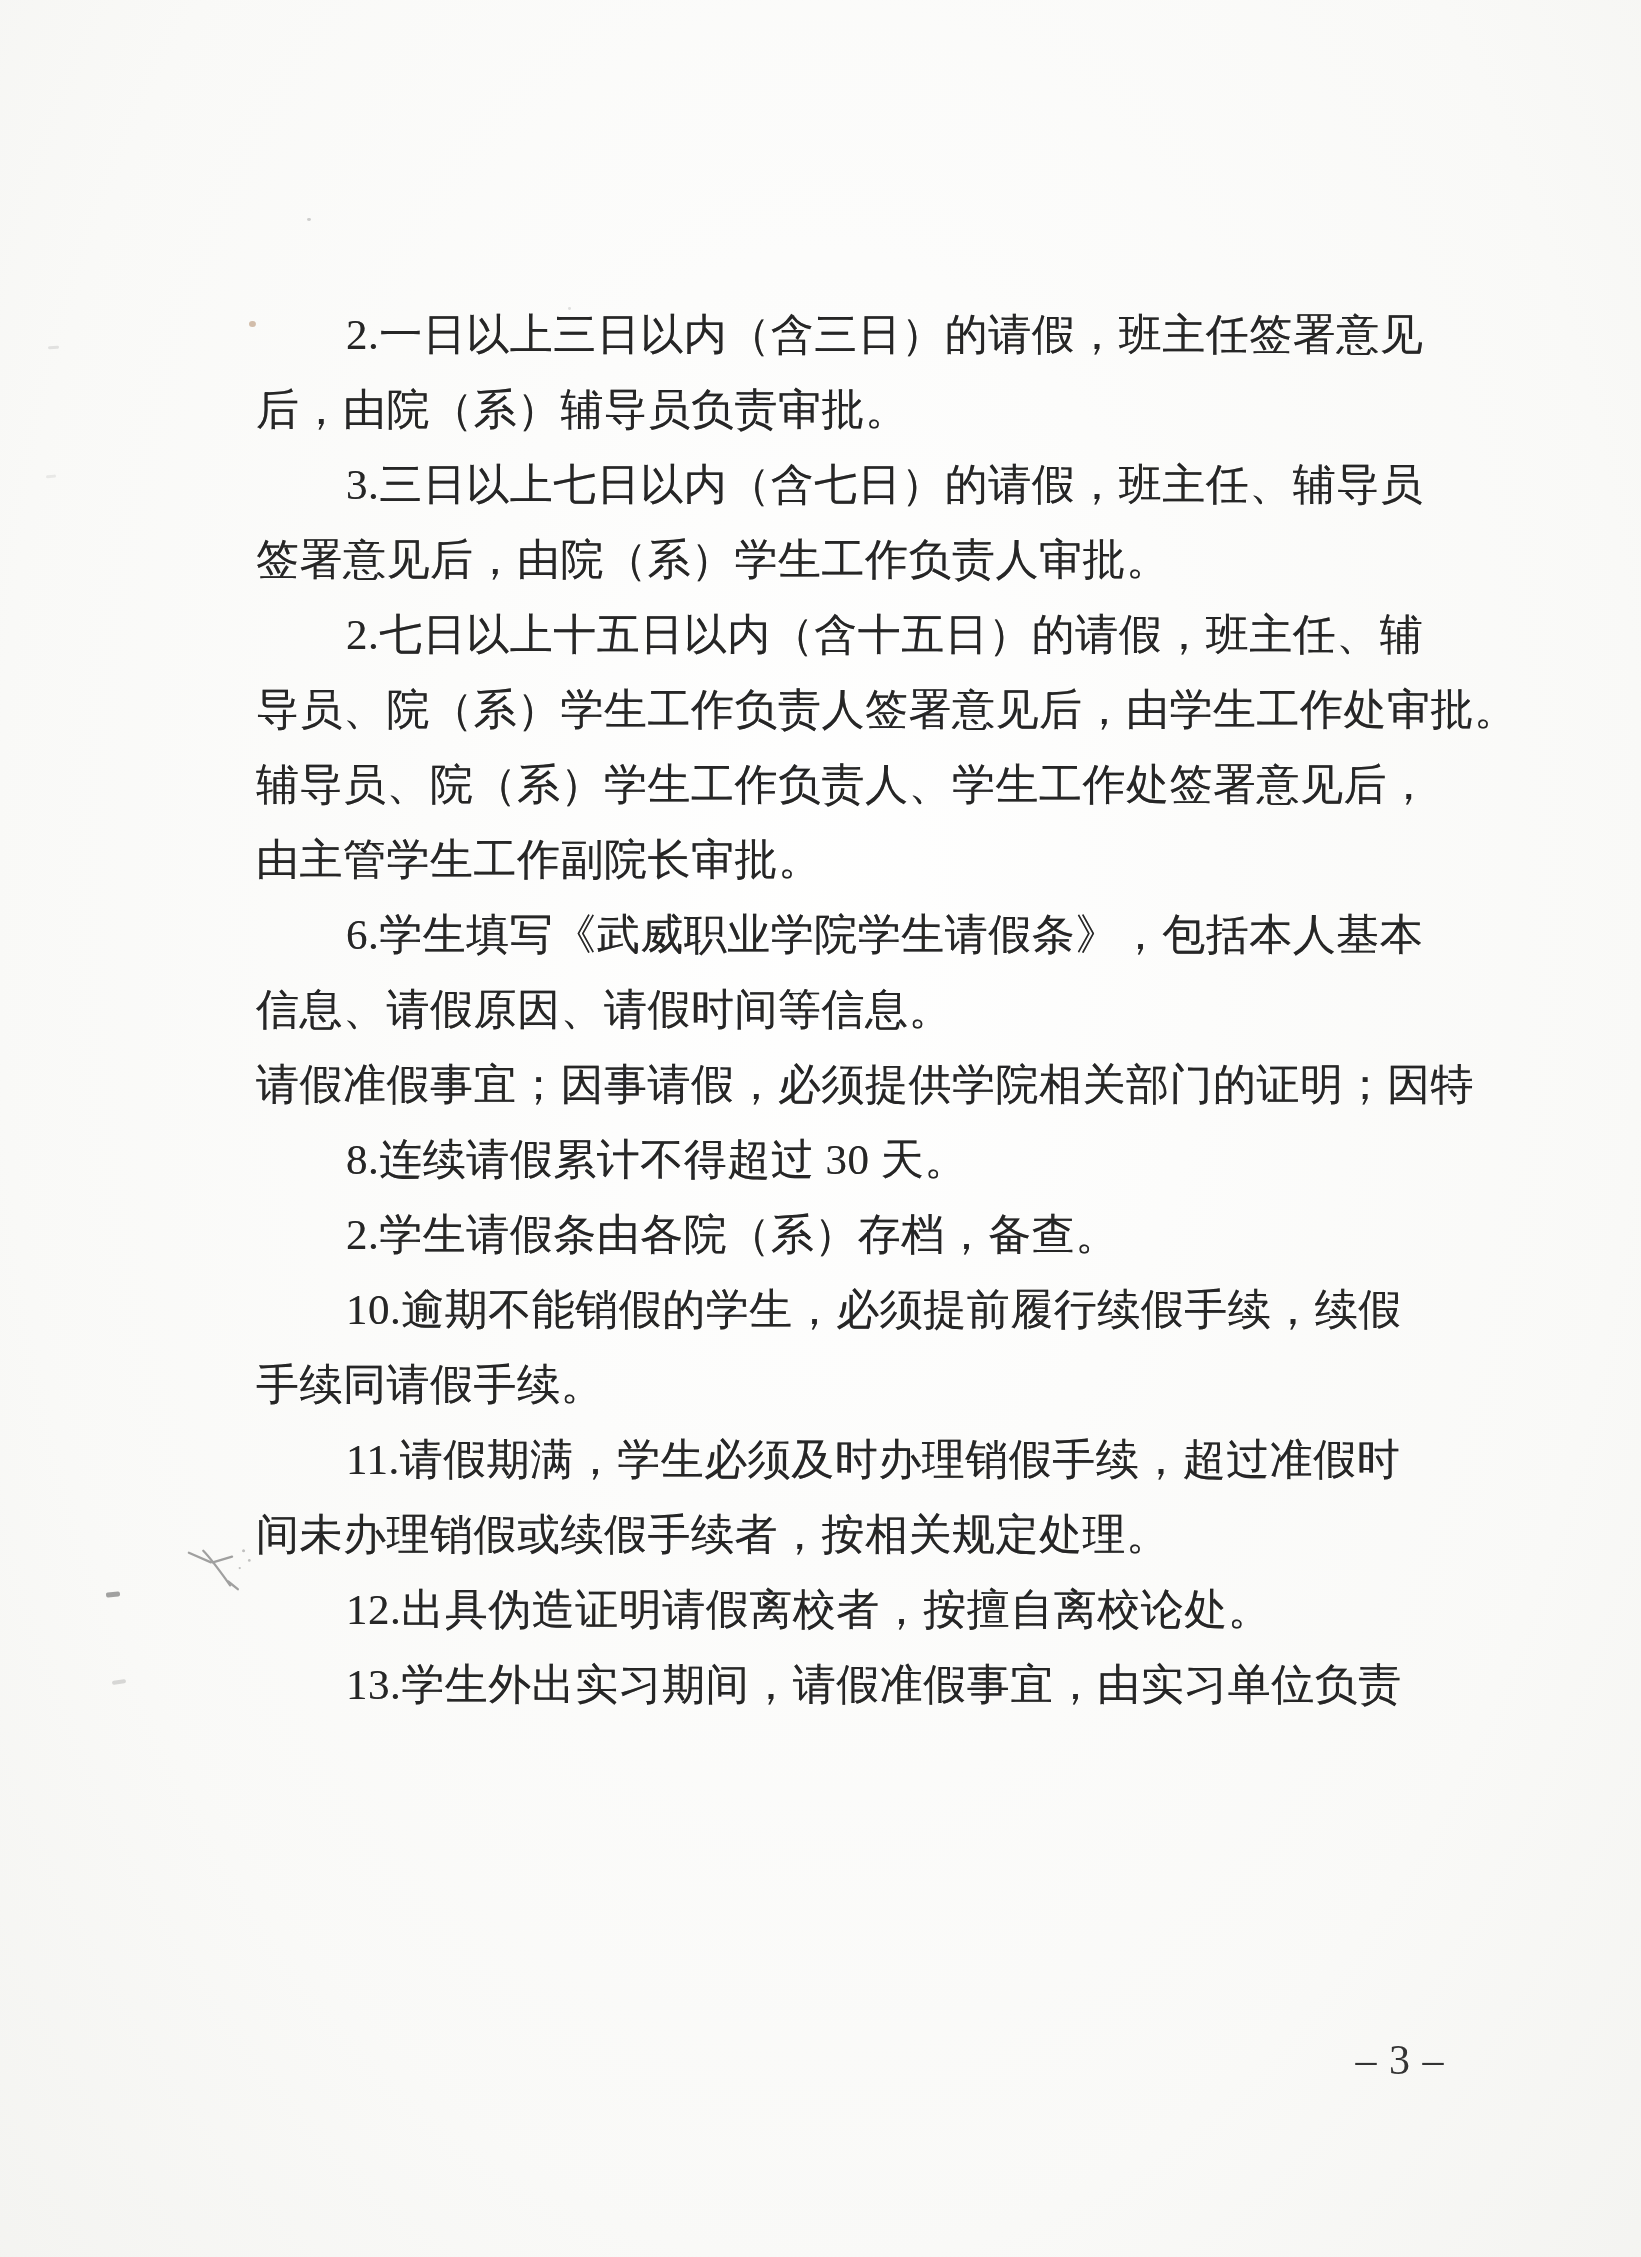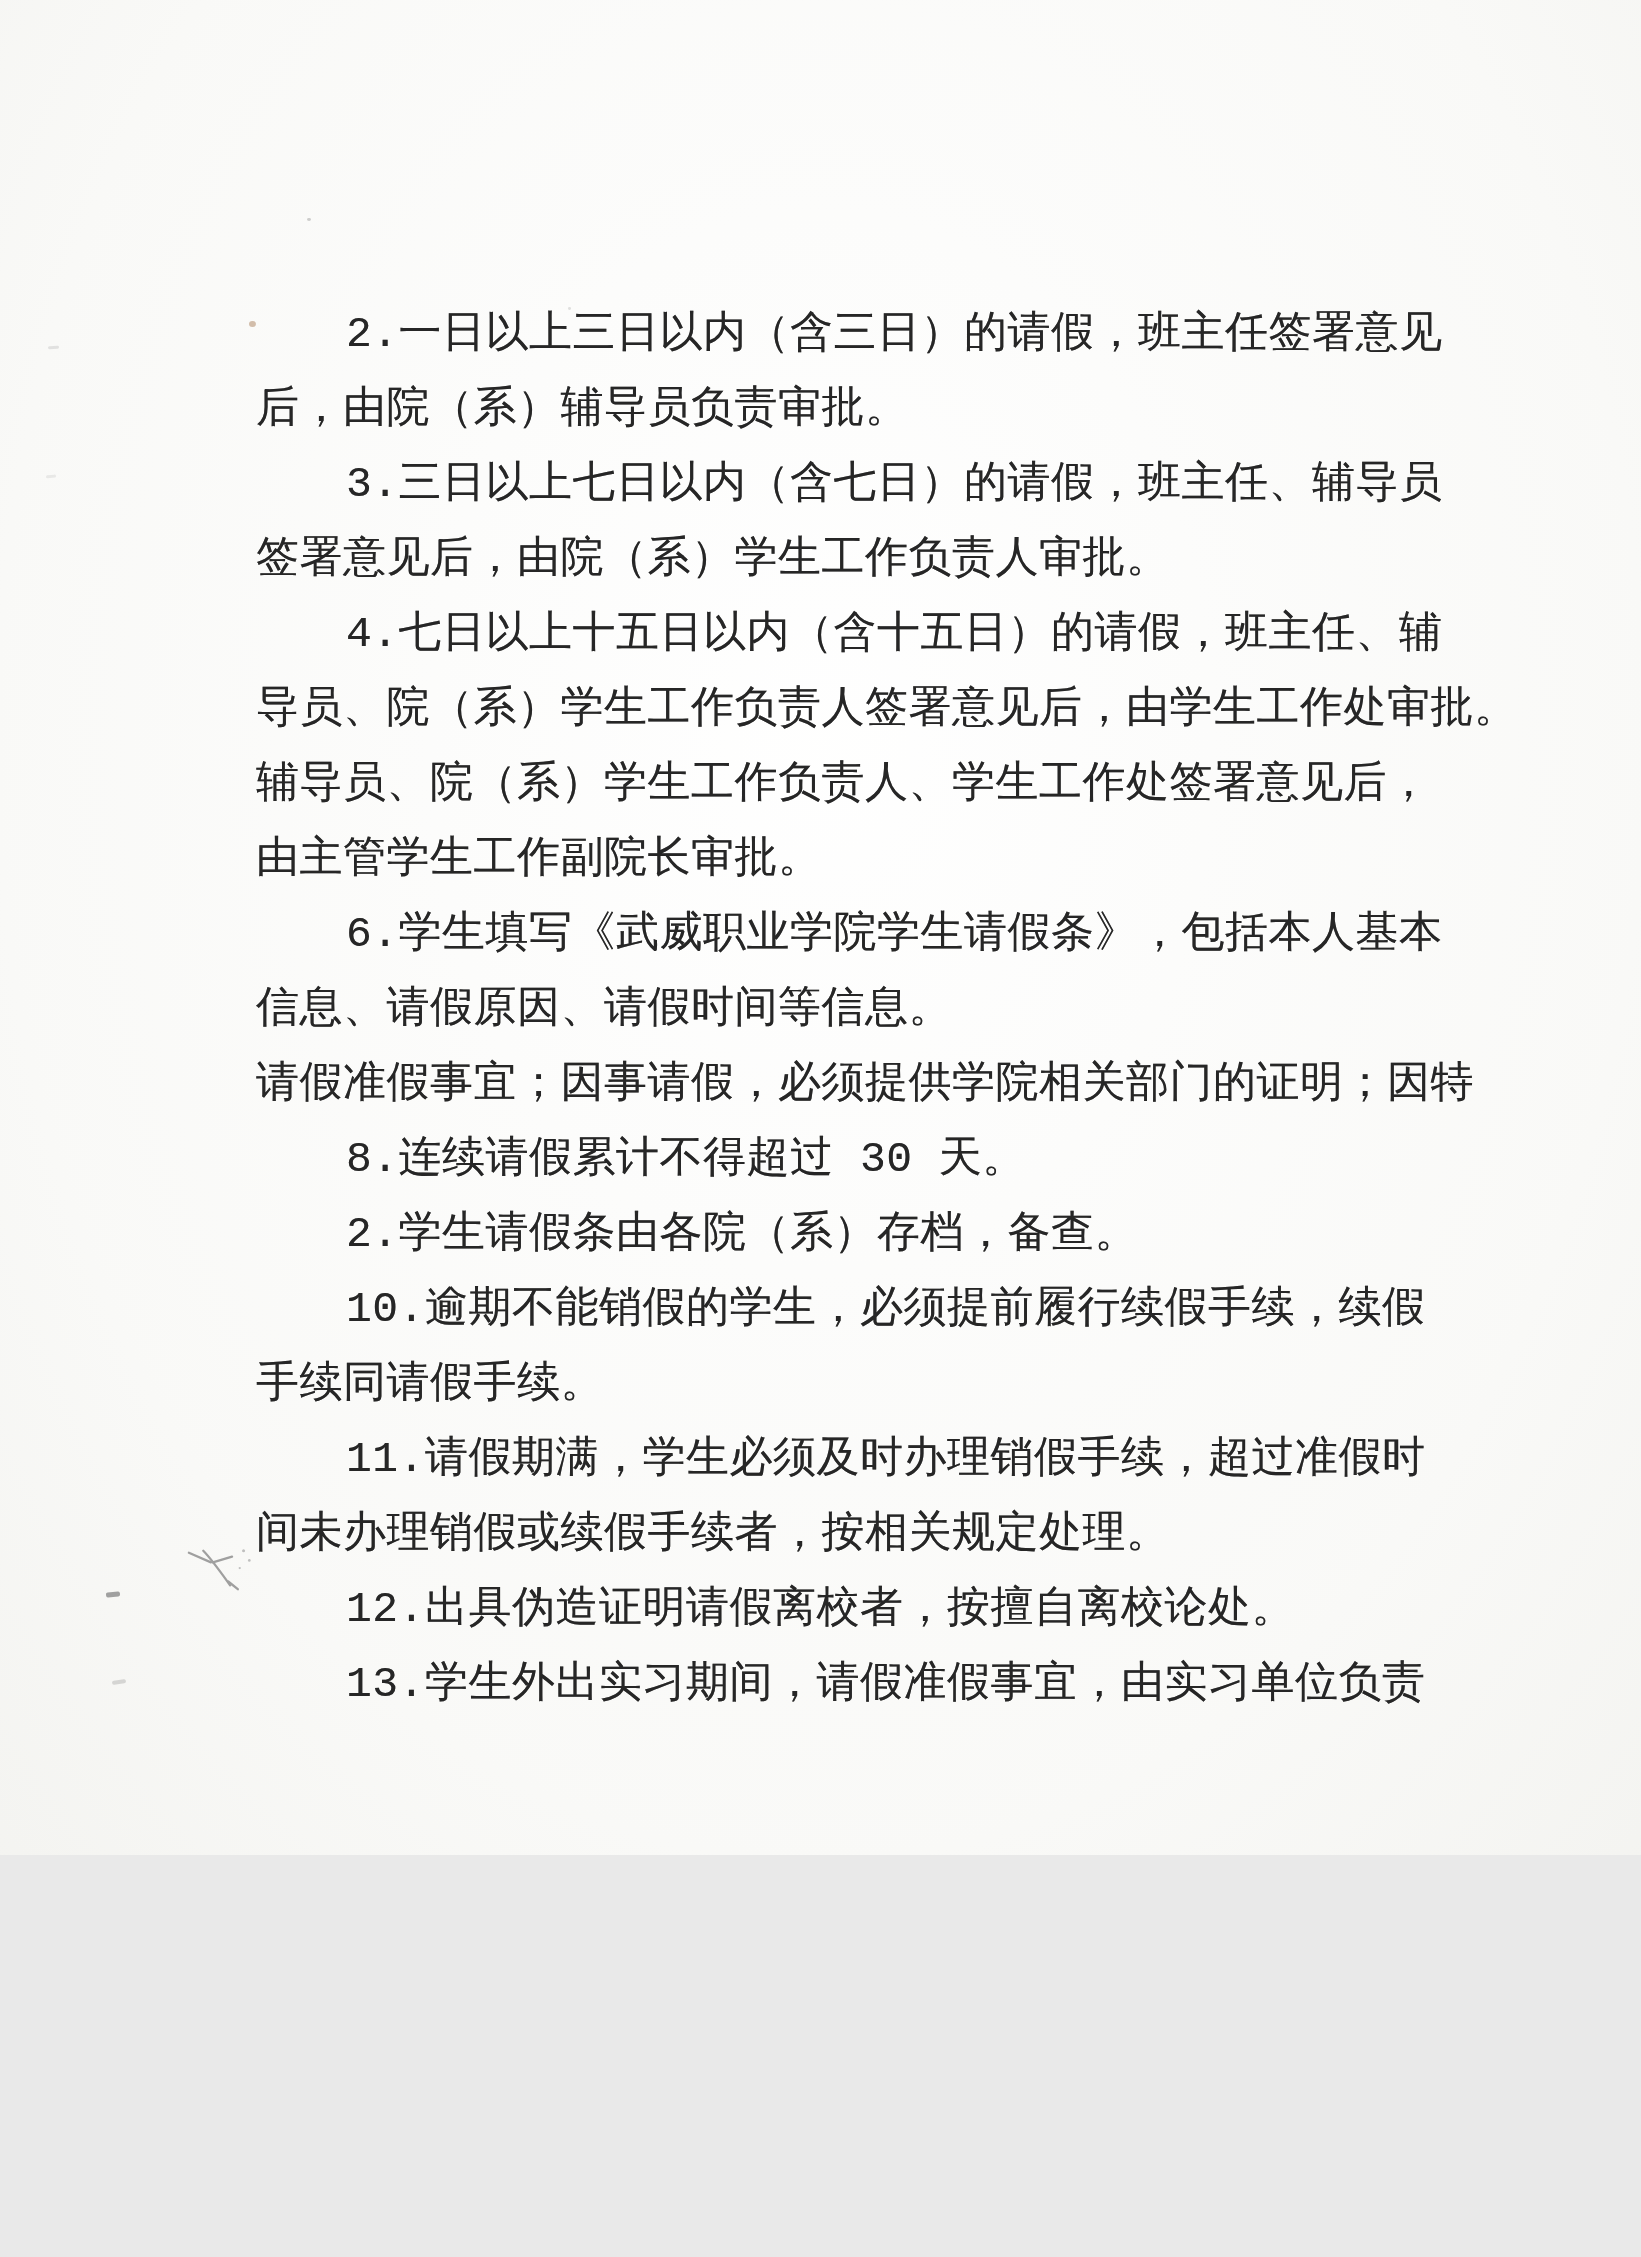--- a/index.html
+++ b/index.html
@@ -4,27 +4,26 @@
 <title>Scanned Document Page</title>
 <style>
   html,body{margin:0;padding:0;}
   body{
     width:1641px;height:2257px;
     background:#e9e9e9;
     font-family:"Liberation Serif","DejaVu Serif",serif;
   }
   .page{
     position:relative;
-    width:1641px;height:1855px;
+    width:1641px;height:2257px;
     background:
       radial-gradient(ellipse at 50% 40%, rgba(255,255,255,0.9) 0%, rgba(249,249,247,0.9) 70%, rgba(243,243,240,0.9) 100%),
       #fbfbf9;
     overflow:hidden;
     color:#262626;
-    font-family:Liberation Mono, monospace;
   }
   .textblock{
     position:absolute;
     left:0; top:297px;
     width:1641px;
   }
   .line{
     padding-left:256px;
     height:75px;
     line-height:75px;
@@ -62,21 +61,21 @@
 </head>
 <body>
 
 <div class="page">
 
   <div class="textblock">
       <div class="line indent">2.一日以上三日以内（含三日）的请假，班主任签署意见</div>
       <div class="line">后，由院（系）辅导员负责审批。</div>
       <div class="line indent">3.三日以上七日以内（含七日）的请假，班主任、辅导员</div>
       <div class="line">签署意见后，由院（系）学生工作负责人审批。</div>
-      <div class="line indent">4.七日以上十五日以内（含十五日）的请假，班主任、辅</div>
+      <div class="line indent">2.七日以上十五日以内（含十五日）的请假，班主任、辅</div>
       <div class="line">导员、院（系）学生工作负责人签署意见后，由学生工作处审批。</div>
       <div class="line">辅导员、院（系）学生工作负责人、学生工作处签署意见后，</div>
       <div class="line">由主管学生工作副院长审批。</div>
       <div class="line indent">6.学生填写《武威职业学院学生请假条》，包括本人基本</div>
       <div class="line">信息、请假原因、请假时间等信息。</div>
       <div class="line">请假准假事宜；因事请假，必须提供学院相关部门的证明；因特</div>
       <div class="line indent">8.连续请假累计不得超过 30 天。</div>
       <div class="line indent">2.学生请假条由各院（系）存档，备查。</div>
       <div class="line indent">10.逾期不能销假的学生，必须提前履行续假手续，续假</div>
       <div class="line">手续同请假手续。</div>

